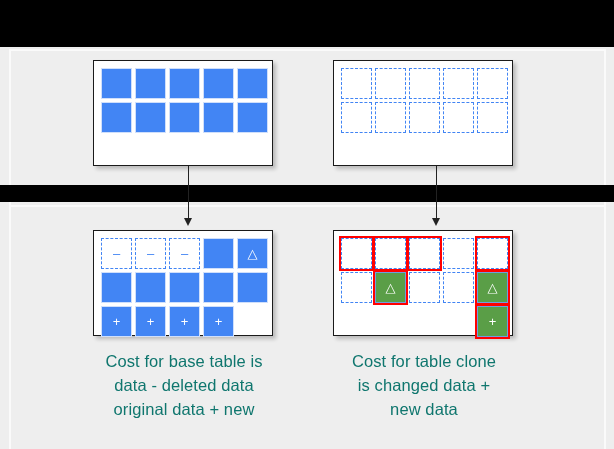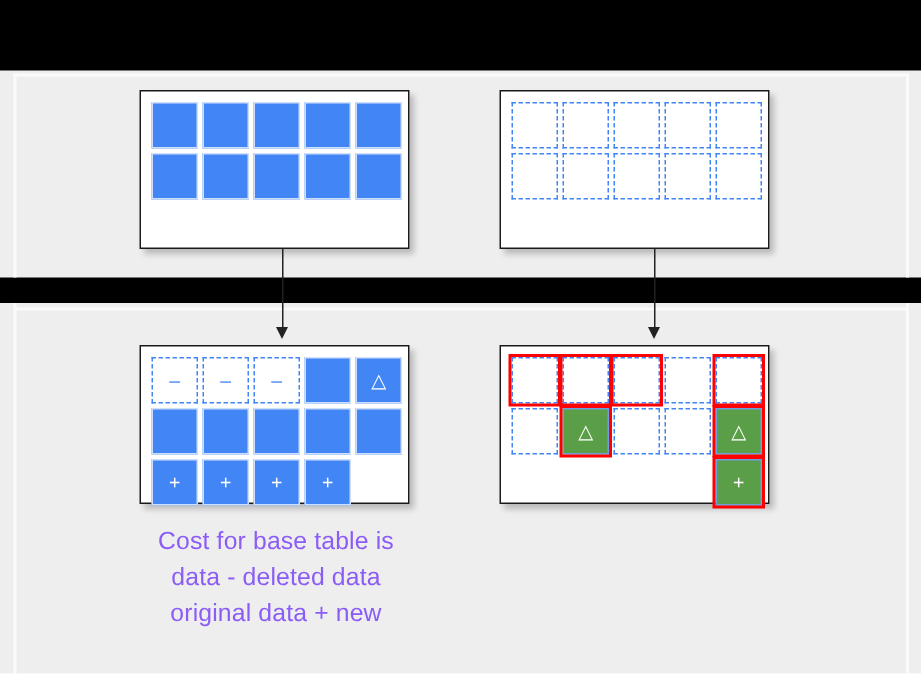--- a/index.html
+++ b/index.html
@@ -124,21 +124,21 @@
   }
   #arrow-left-line  { left: 188px; top: 166px; height: 56px; }
   #arrow-left-head  { left: 184px; top: 218px; }
   #arrow-right-line { left: 436px; top: 166px; height: 56px; }
   #arrow-right-head { left: 432px; top: 218px; }
 
   
   .caption {
     position: absolute;
     text-align: center;
-    color: #8b5cf6;
+    color: #0f766e;
     font-size: 16.5px;
     line-height: 1.45;
     letter-spacing: 0.1px;
   }
   #caption-base  { left: 82px;  top: 350px; width: 204px; }
   #caption-clone { left: 330px; top: 350px; width: 188px; }
   .caption .line { display: block; white-space: nowrap; }
 </style>
 </head>
 <body>
@@ -251,14 +251,19 @@
   <div class="arrow-head" id="arrow-left-head"></div>
   <div class="arrow-line" id="arrow-right-line"></div>
   <div class="arrow-head" id="arrow-right-head"></div>
 
   <div class="caption" id="caption-base">
     <span class="line">Cost for base table is</span>
     <span class="line">data - deleted data</span>
     <span class="line">original data + new</span>
   </div>
 
+  <div class="caption" id="caption-clone">
+    <span class="line">Cost for table clone</span>
+    <span class="line">is changed data +</span>
+    <span class="line">new data</span>
+  </div>
 
 </div>
 
 </body></html>

